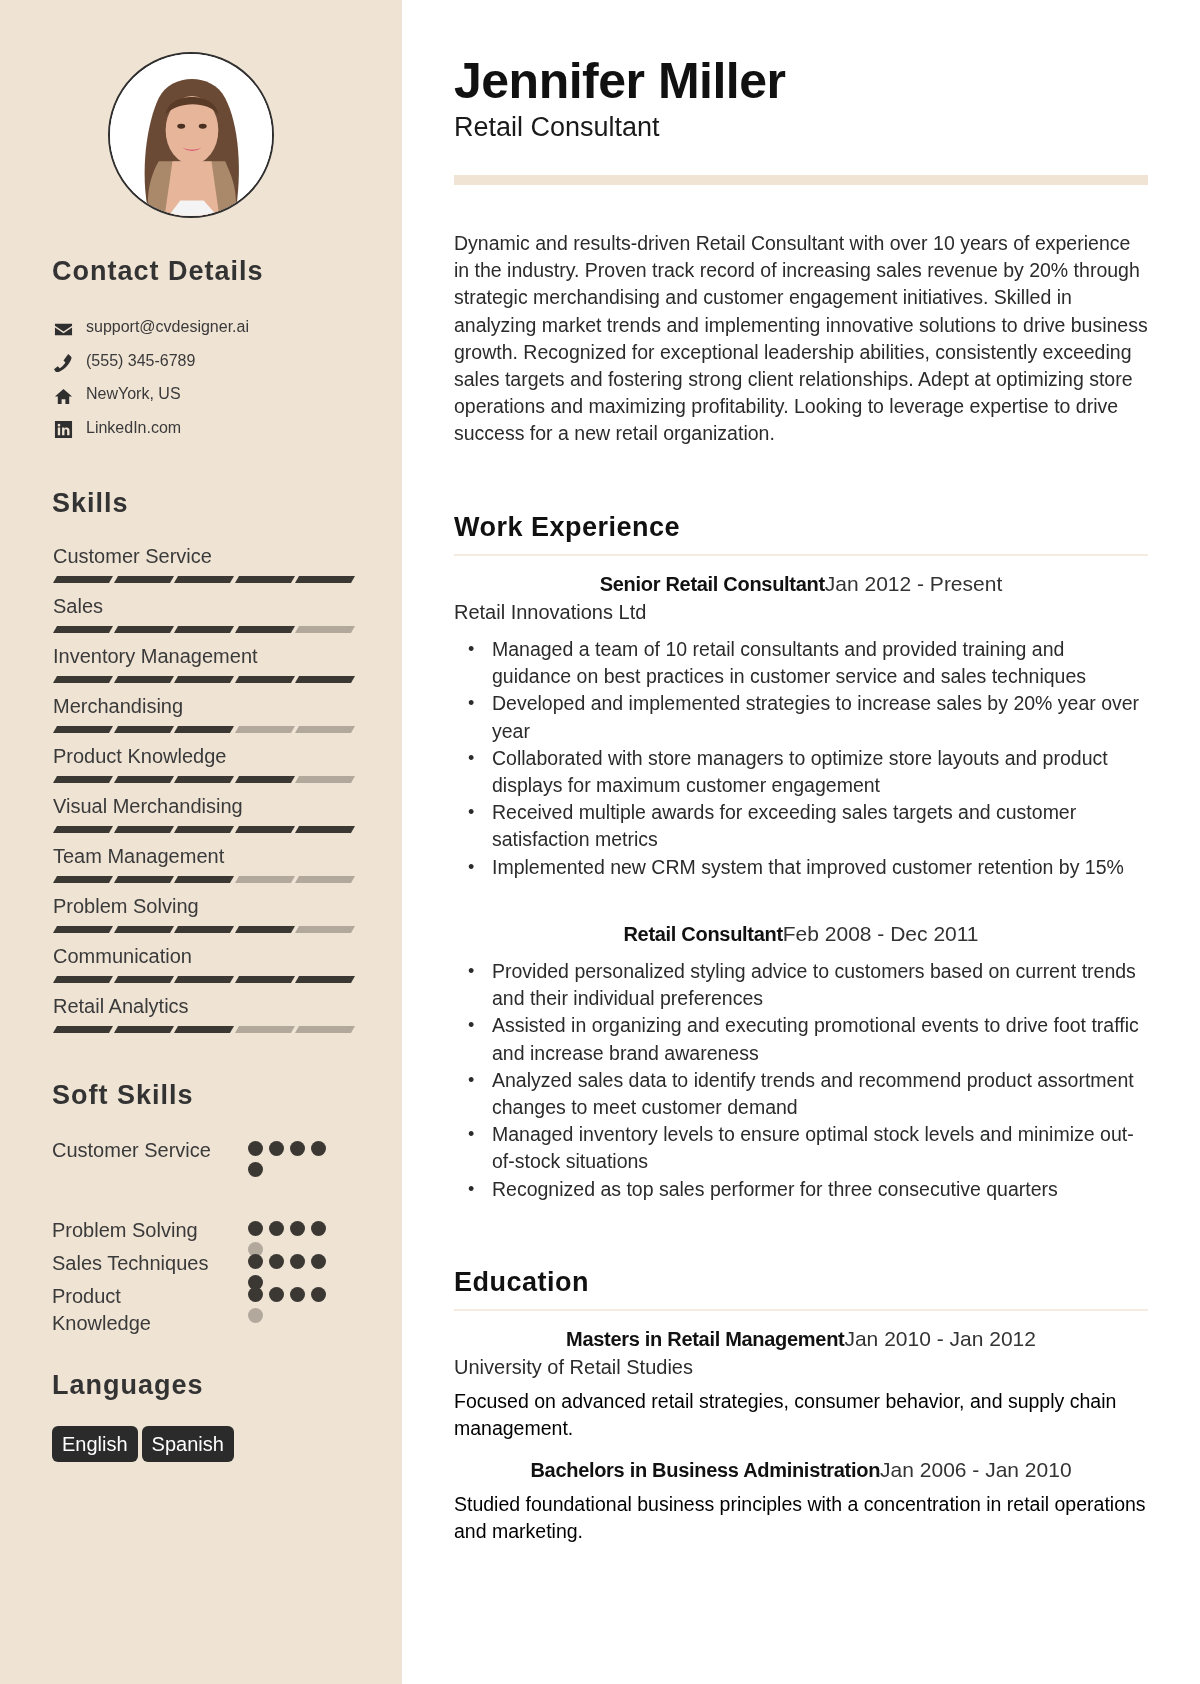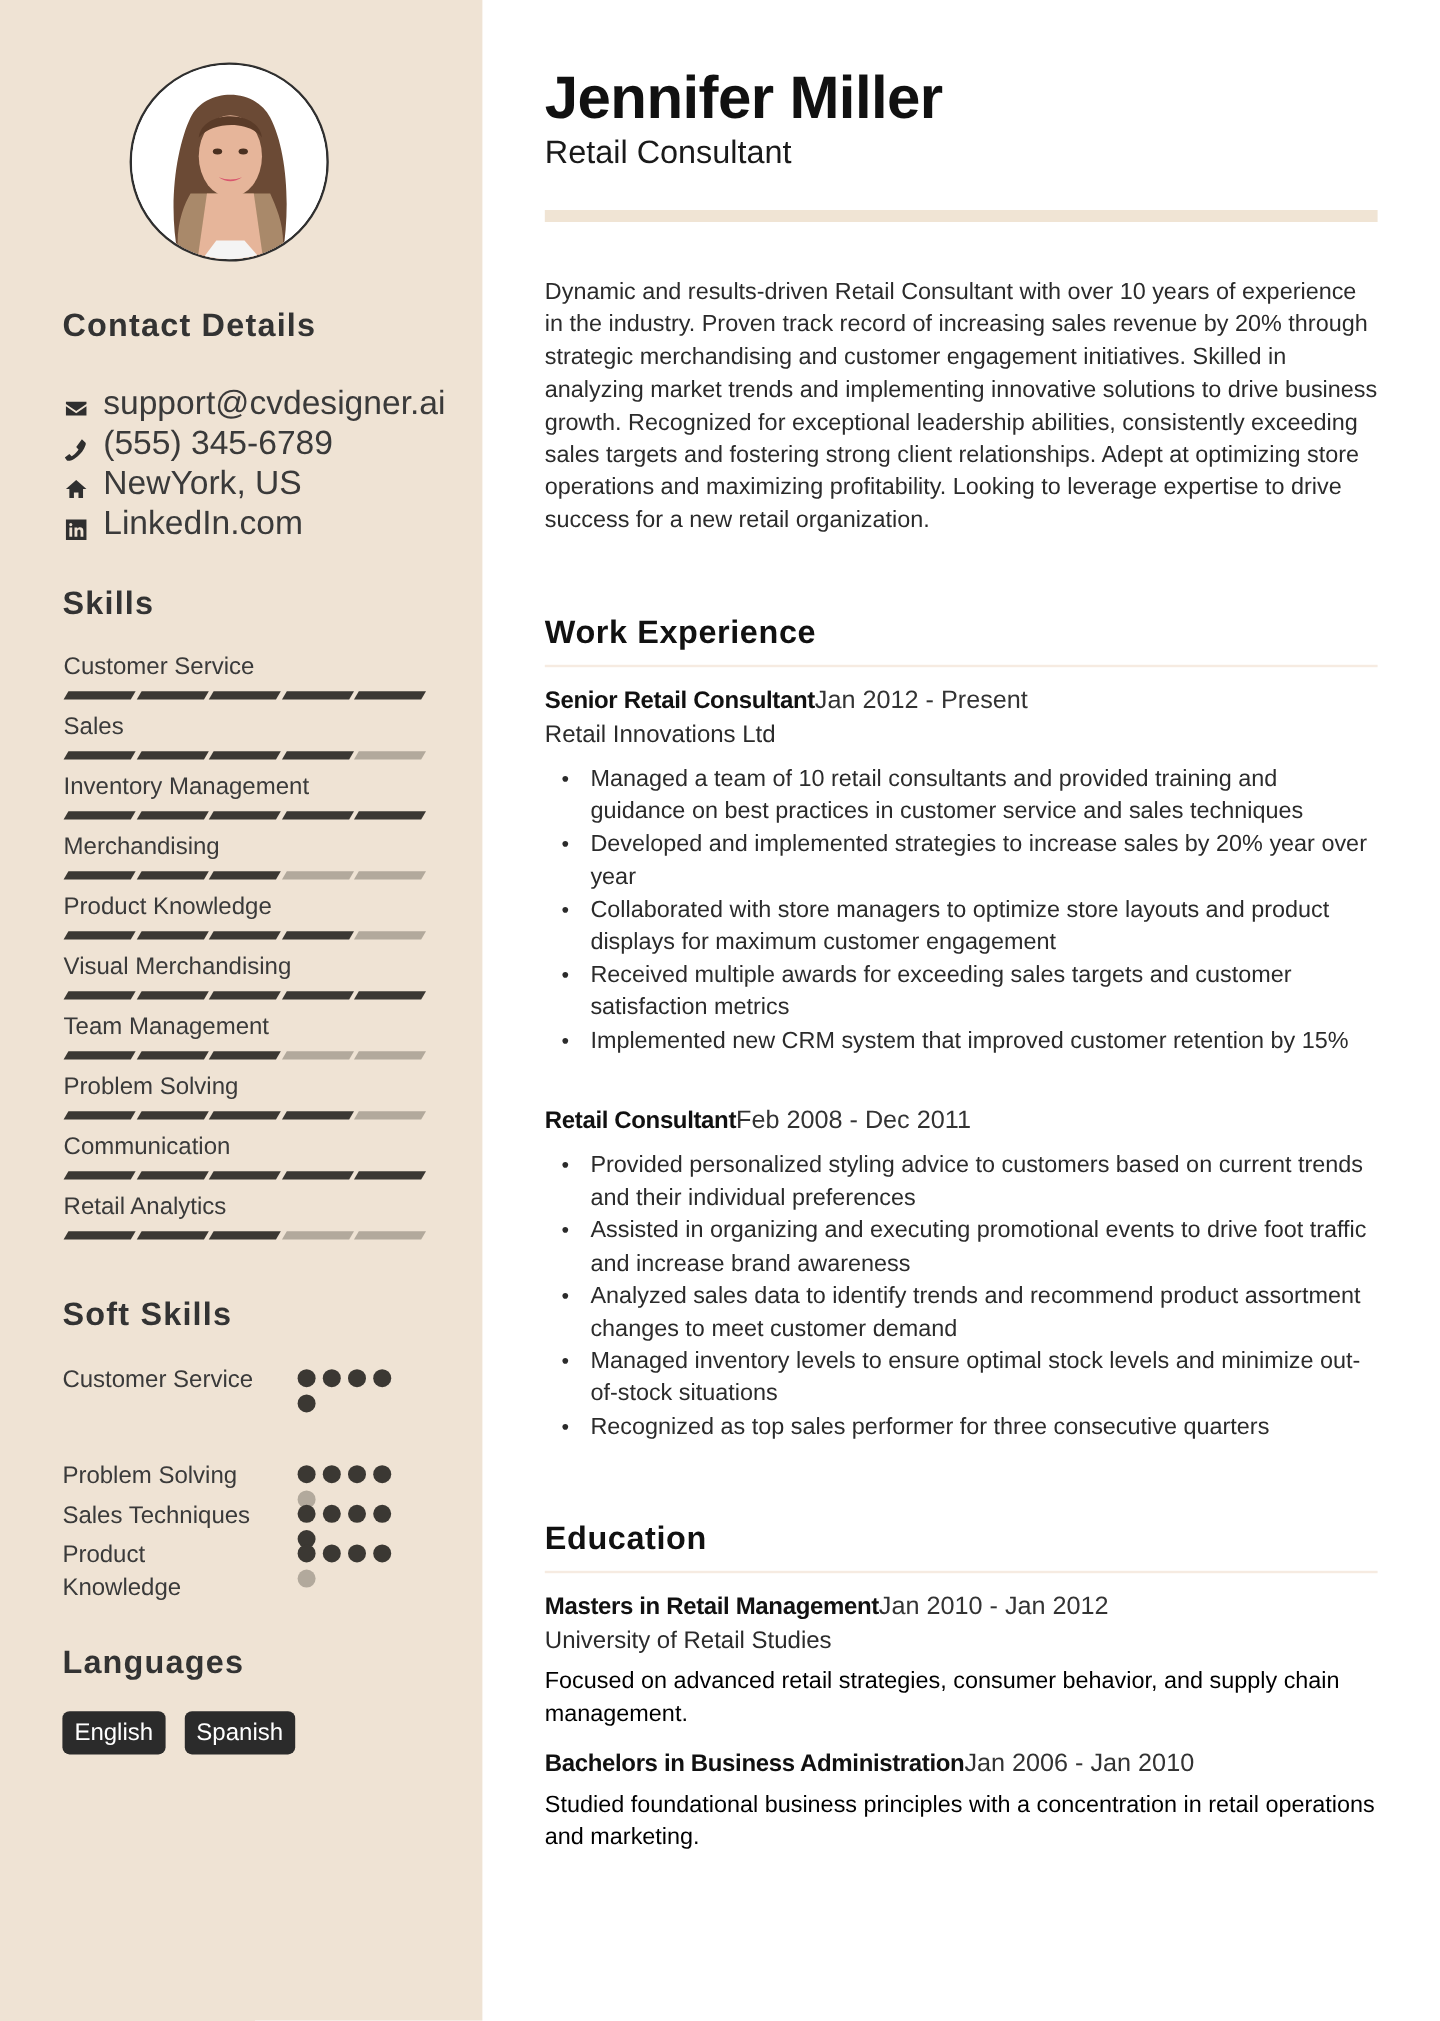--- a/index.html
+++ b/index.html
@@ -7,54 +7,54 @@
   body { position: relative; font-family: "Liberation Sans", sans-serif; color: #2b2b2b; }
 
   .sidebar { position: absolute; left: 0; top: 0; width: 402px; height: 1684px; background: #efe3d4; }
   .photo { position: absolute; left: 108px; top: 52px; width: 166px; height: 166px; border-radius: 50%;
            border: 2px solid #2f2f2f; background: #ffffff; overflow: hidden; }
   .photo svg { width: 100%; height: 100%; display: block; }
 
   .side-h { position: absolute; left: 52px; font-size: 27px; font-weight: bold; color: #333333; letter-spacing: 1px; }
 
   .contact-list { position: absolute; left: 52px; top: 318px; }
-  .contact-item { display: flex; align-items: flex-end; height: 33.5px; font-size: 28px; color: #3a3a3a; }
+  .contact-item { display: flex; align-items: flex-start; height: 33.5px; font-size: 16px; color: #3a3a3a; }
   .contact-item .ic { width: 22px; height: 22px; margin-right: 12px; display: flex; align-items: center; justify-content: center; }
   .contact-item .ic svg { width: 19px; height: 19px; fill: #2f2f2f; }
 
   .skills { position: absolute; left: 53px; top: 544px; width: 300px; }
   .skill { height: 50px; }
   .skill-label { font-size: 20px; color: #3a3a3a; line-height: 24px; }
   .bars { display: flex; gap: 3px; margin-top: 8px; }
   .bar { width: 56px; height: 7px; transform: skewX(-30deg); margin-left: 2px; }
   .bar.on { background: #3b3833; }
   .bar.off { background: #b2a99c; }
 
   .soft { position: absolute; left: 52px; top: 1137px; width: 300px; }
   .soft-row { position: relative; display: flex; }
   .soft-label { width: 196px; font-size: 20px; color: #3a3a3a; line-height: 27px; }
   .dots { position: absolute; left: 196px; top: 4px; width: 90px; display: flex; flex-wrap: wrap; gap: 6px 6px; }
   .dot { width: 15px; height: 15px; border-radius: 50%; }
   .dot.on { background: #3b3833; }
   .dot.off { background: #b2a99c; }
 
-  .langs { position: absolute; left: 52px; top: 1426px; display: flex; gap: 16px; }
+  .langs { position: absolute; left: 52px; top: 1426px; display: flex; gap: 4px; }
   .lang { background: #2b2b2b; color: #ffffff; font-size: 20px; padding: 7px 10px; border-radius: 6px; line-height: 22px; }
 
   .main { position: absolute; left: 454px; top: 0; width: 694px; }
   .name { position: absolute; left: 0; top: 52px; font-size: 50px; font-weight: bold; color: #111111; letter-spacing: -0.5px; white-space: nowrap; }
   .role { position: absolute; left: 0; top: 112px; font-size: 27px; color: #1a1a1a; white-space: nowrap; }
   .band { position: absolute; left: 0; top: 175px; width: 694px; height: 10px; background: #f0e4d4; }
   .summary { position: absolute; left: 0; top: 230px; width: 694px; font-size: 19.5px; line-height: 27.2px; color: #2b2b2b; }
 
   .sec-h { position: absolute; left: 0; font-size: 27px; color: #111111; letter-spacing: 0.5px; }
   .sec-rule { position: absolute; left: 0; width: 694px; height: 2px; background: #f6ebe1; }
 
   .entry { position: absolute; left: 0; width: 694px; }
-  .entry-head { display: flex; justify-content: flex-start; align-items: baseline; }
+  .entry-head { display: flex; justify-content: center; align-items: baseline; }
   .entry-title { font-size: 20px; font-weight: bold; color: #111111; letter-spacing: -0.3px; }
   .entry-date { font-size: 21px; color: #333333; }
   .entry-org { font-size: 20px; color: #2b2b2b; margin-top: 5px; }
   .bullets { list-style: none; margin-top: 12px; }
   .bullets li { position: relative; padding-left: 38px; font-size: 19.5px; line-height: 27.2px; color: #2b2b2b; }
   .bullets li::before { content: "\2022"; position: absolute; left: 14px; top: 0; font-size: 18px; color: #2b2b2b; }
   .entry-desc { font-size: 19.5px; line-height: 27.2px; color: #000000; margin-top: 9px; }
 </style>
 </head>
 <body>

